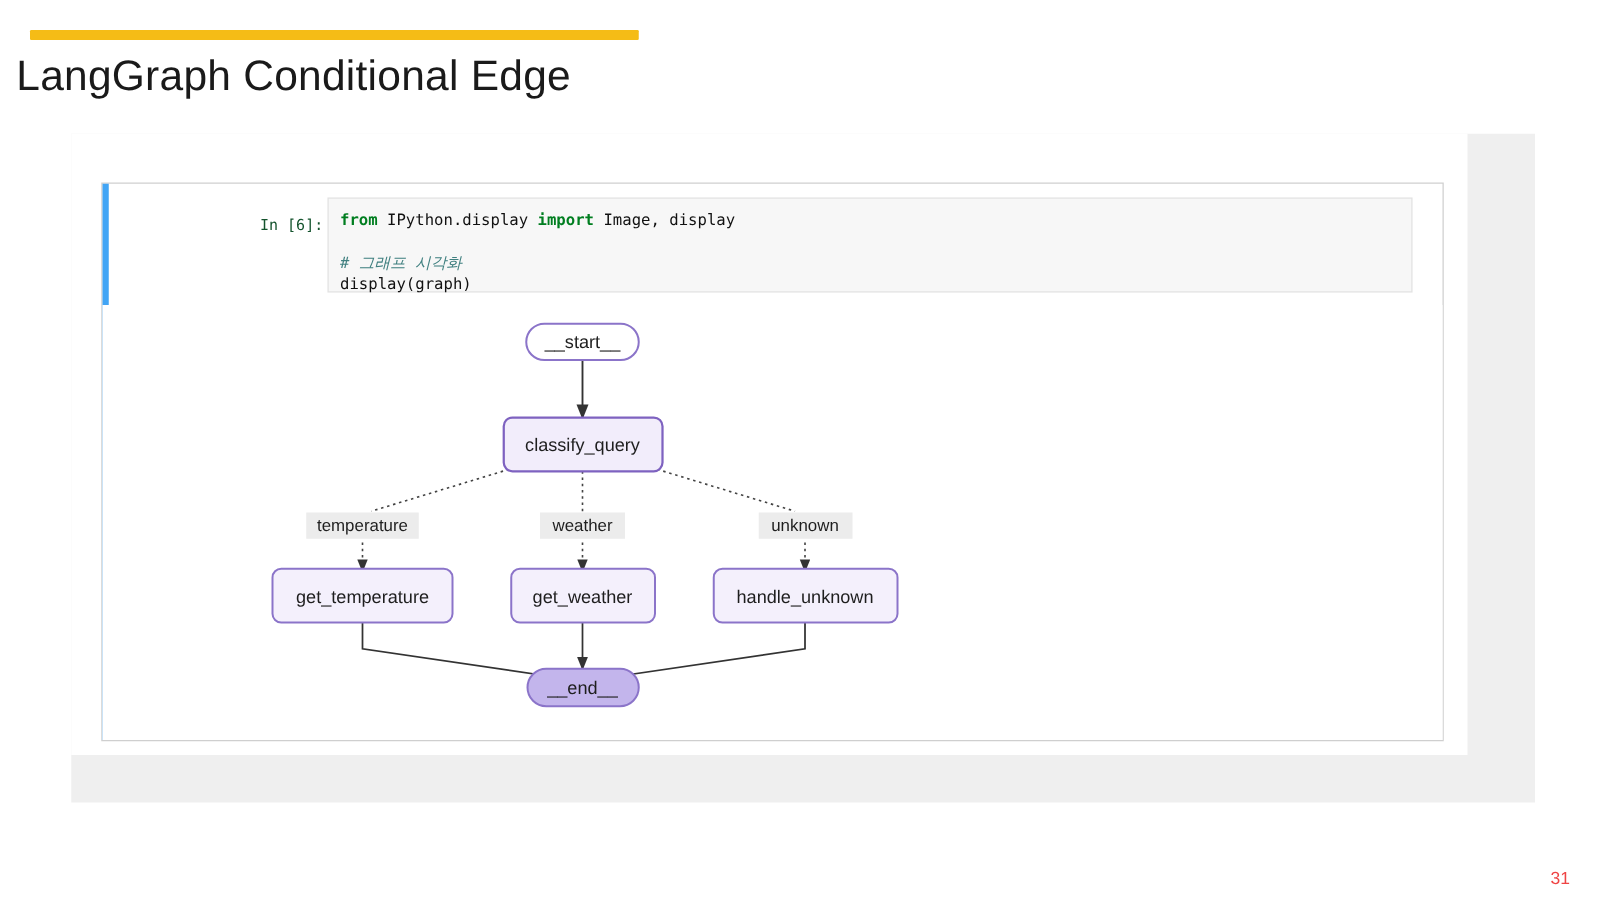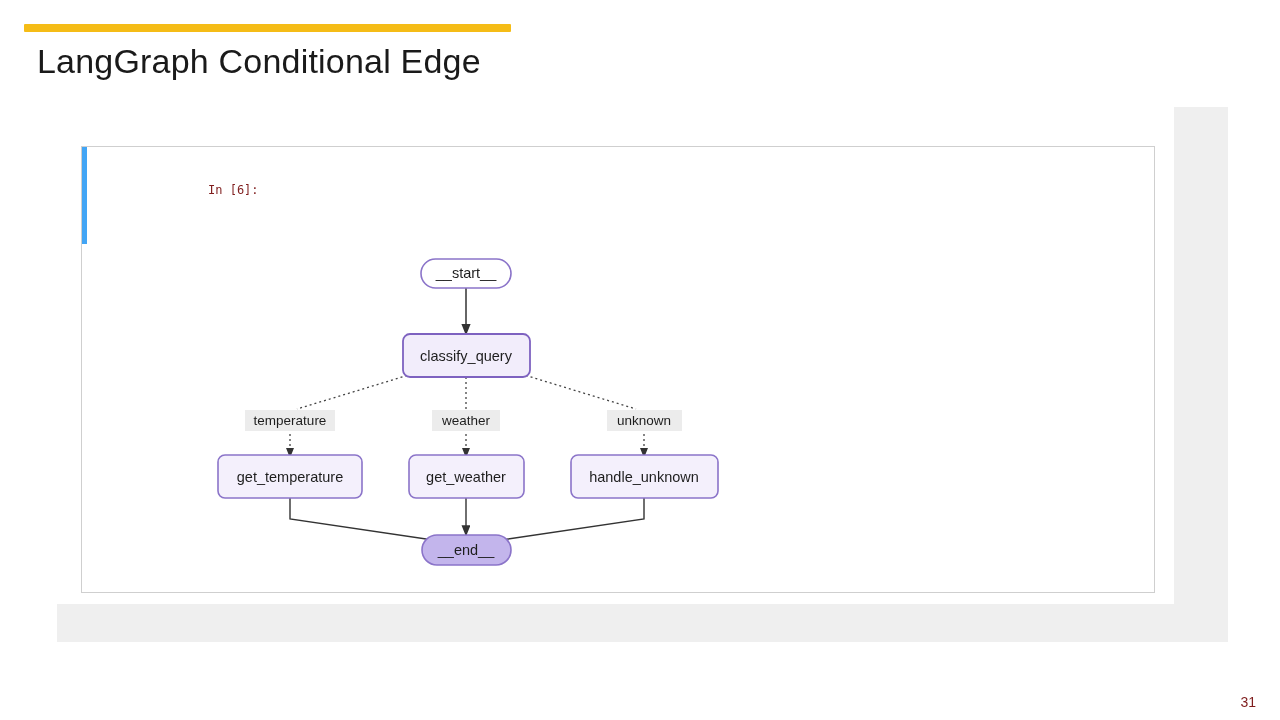--- a/index.html
+++ b/index.html
@@ -12,21 +12,21 @@
   .slide { position: relative; width: 1280px; height: 720px; background: #fff; }
 
   
   .accent-bar {
     position: absolute; left: 24px; top: 24px;
     width: 487px; height: 8px;
     background: #f5bc16;
     border-radius: 1px;
   }
   .slide-title {
-    position: absolute; left: 37px; top: 42px;
+    position: absolute; left: 13px; top: 42px;
     font-size: 34px; font-weight: 400; color: #1a1a1a;
     letter-spacing: 0.2px; white-space: nowrap;
   }
 
   
   .shot-gray {
     position: absolute; left: 57px; top: 107px;
     width: 1171px; height: 535px;
     background: #efefef;
   }
@@ -68,23 +68,23 @@
     width: 1074px; height: 447px;
     background: #ffffff;
     border: 1px solid #cfcfcf;
   }
   .sel-bar {
     position: absolute; left: 0px; top: 0px;
     width: 5px; height: 445px;
     background: #42a5f5;
   }
   .cell-active .prompt2 {
-    position: absolute; left: 126px; top: 36px;
+    position: absolute; left: 126px; top: 26px;
     font-family: "DejaVu Sans Mono", monospace;
-    font-size: 12px; color: #7f1d1d;
+    font-size: 12px; color: #14532d;
   }
   .inputbox {
     position: absolute; left: 180px; top: 11px;
     width: 868px; height: 76px;
     background: #f7f7f7; border: 1px solid #e3e3e3;
     padding: 8px 9px;
   }
 
   
   .graph-area {
@@ -98,39 +98,45 @@
     font-size: 14.5px; fill: #1e1e1e;
   }
   .e-label {
     font-family: "Liberation Sans", sans-serif;
     font-size: 13.5px; fill: #1e1e1e;
   }
 
   
   .page-num {
     position: absolute; right: 24px; bottom: 10px;
-    font-size: 14px; color: #7f1d1d;
+    font-size: 14px; color: #ef4444;
   }
 </style>
 </head>
 <body>
 
 <div class="slide">
 
   <div class="accent-bar"></div>
   <div class="slide-title">LangGraph Conditional Edge</div>
 
   <div class="shot-gray">
     <div class="shot-white-outer">
 
 
       <div class="cell-active">
         <div class="sel-bar"></div>
         <div class="prompt2">In [6]:</div>
 
+        <div class="inputbox">
+          <div class="code-mono"><span class="kw">from</span><span> IPython.display </span><span class="kw">import</span><span> Image, display</span></div>
+          <div class="code-mono">&nbsp;</div>
+          <div class="code-mono cmt"># 그래프 시각화</div>
+          <div class="code-mono">display(graph)</div>
+        </div>
 
         <div class="graph-area">
           <svg class="graph" width="1072" height="348" viewBox="0 0 1072 348">
             <defs>
               <marker id="arrS" markerWidth="9" markerHeight="9" refX="7" refY="3.2" orient="auto" markerUnits="strokeWidth">
                 <path d="M0,0 L8,3.2 L0,6.4 z" fill="#333"></path>
               </marker>
               <marker id="arrD" markerWidth="9" markerHeight="9" refX="6.5" refY="3.2" orient="auto" markerUnits="strokeWidth">
                 <path d="M0,0 L8,3.2 L0,6.4 z" fill="#333"></path>
               </marker>

